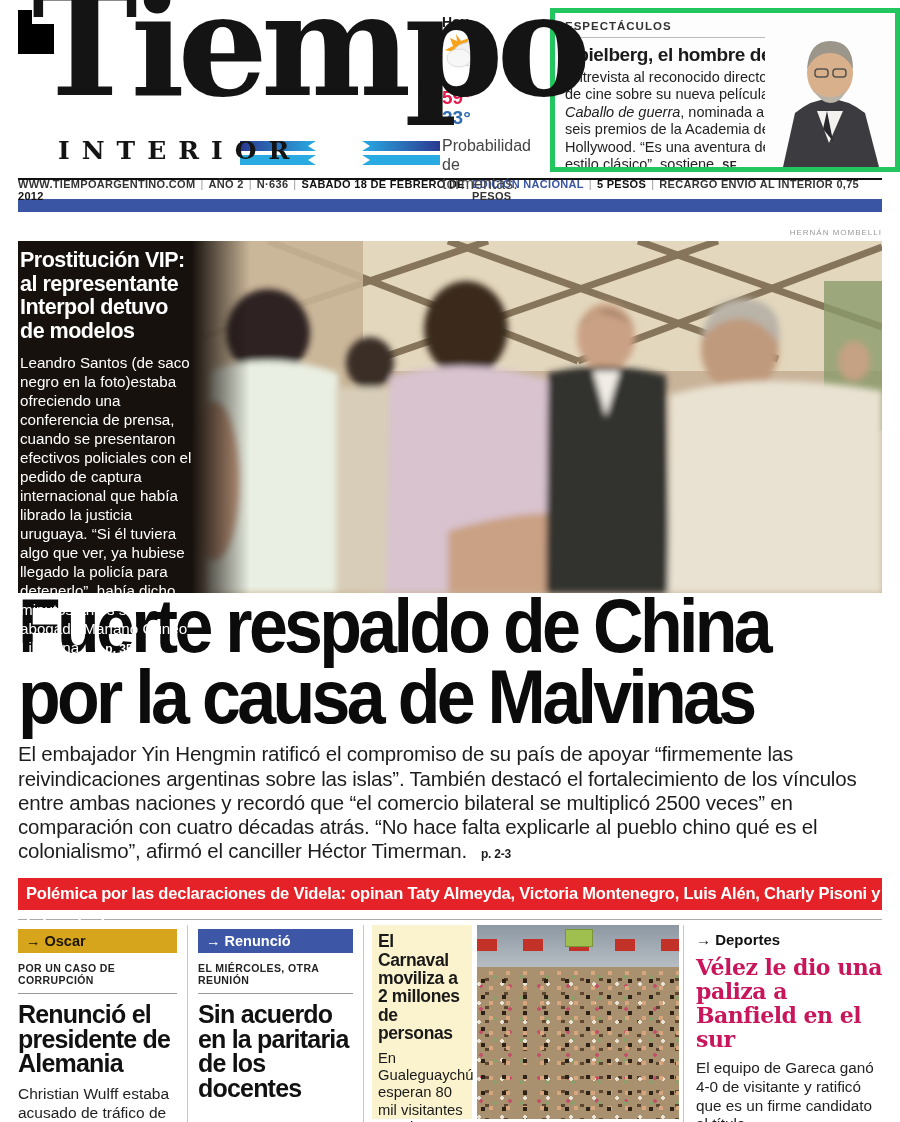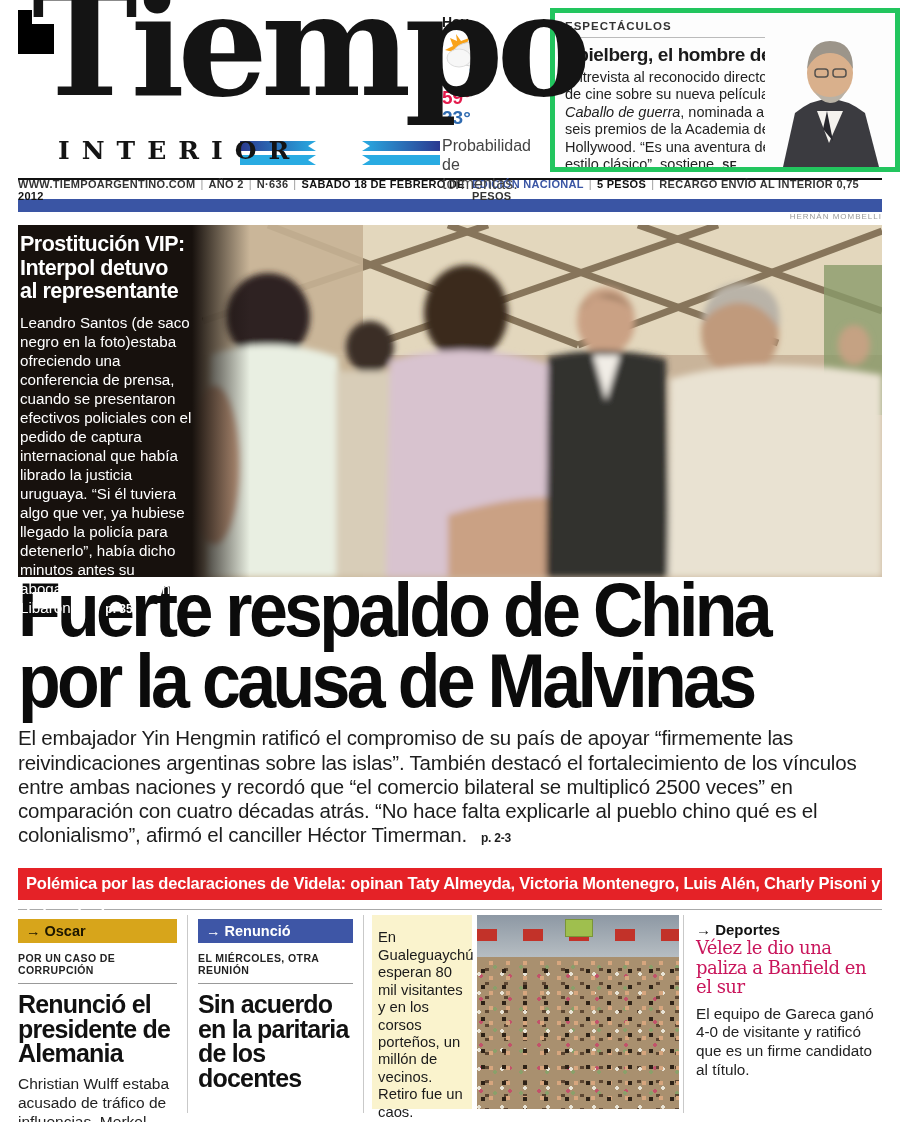--- a/index.html
+++ b/index.html
@@ -30,38 +30,38 @@
   .promo-body .se{font-size:10.5px;font-weight:bold;letter-spacing:.5px;}
   .promo-photo{position:absolute;right:2px;bottom:0;}
 
   
   .top-rule{border-top:2px solid #111;}
   .dateline{display:flex;justify-content:space-between;align-items:center;height:19px;font-size:11px;font-weight:bold;letter-spacing:.3px;color:#333;}
   .dateline .sep{color:#999;font-weight:normal;padding:0 5px;}
   .dateline .date{color:#111;}
   .dateline .edition{color:var(--edition-blue,#3a55a4);}
   .blue-bar{height:13px;background:var(--blue-bar,#3a55a4);}
-  .credit{height:12px;padding-top:0;text-align:right;font-size:8px;letter-spacing:1px;color:#999;}
+  .credit{height:12px;padding-top:16px;text-align:right;font-size:8px;letter-spacing:1px;color:#999;}
 
   
   .photo-wrap{position:relative;height:304px;margin-top:1px;}
   .photo-wrap svg{position:absolute;inset:0;}
   .photo-overlay{position:absolute;left:0;top:0;width:184px;box-sizing:border-box;padding:8px 10px 0 2px;color:#fff;z-index:3;}
   .po-title{font-size:21.5px;font-weight:bold;line-height:1.1;letter-spacing:-0.5px;}
   .po-body{font-size:15.2px;line-height:1.25;margin-top:9px;}
   .po-page{font-size:12px;font-weight:bold;margin-left:22px;}
 
   
   .kicker{margin-top:8px;font-size:16px;font-weight:bold;letter-spacing:-0.2px;color:#0d0d0d;}
   .headline{margin-top:2px;width:940px;transform:scaleX(0.92);transform-origin:0 0;}
   .headline .hl{font-size:76px;font-weight:bold;letter-spacing:-4px;line-height:0.93;color:#0b0b0b;}
   .deck{margin-top:10px;font-size:20.5px;line-height:1.18;letter-spacing:-0.2px;color:#1d1d1d;}
   .deck .page-ref{font-size:12px;font-weight:bold;margin-left:14px;}
 
-  .banner{margin-top:21px;height:32px;line-height:30px;background:var(--red-banner,#e52227);color:#fff;font-size:16.5px;font-weight:bold;padding-left:8px;letter-spacing:-0.2px;}
+  .banner{margin-top:15px;height:32px;line-height:30px;background:var(--red-banner,#e52227);color:#fff;font-size:16.5px;font-weight:bold;padding-left:8px;letter-spacing:-0.2px;}
   .rule-thin{border-top:1px solid #aaa;margin-top:9px;}
 
   
   .briefs{display:flex;margin-top:5px;height:198px;}
   .bcol{box-sizing:border-box;}
   .col-mundo{width:170px;padding-right:10px;border-right:1px solid #c9c9c9;}
   .col-economia{width:176px;padding:0 10px;border-right:1px solid #c9c9c9;}
   .col-carnaval{width:320px;padding-left:8px;border-right:1px solid #c9c9c9;display:flex;gap:5px;}
   .col-deportes{width:198px;padding-left:12px;}
   .tag{height:24px;line-height:24px;padding:0 8px;font-size:14.5px;font-weight:bold;margin-top:4px;}
@@ -82,21 +82,21 @@
       radial-gradient(3px 3px at 2px 2px, #e8e3d5 60%, transparent 62%),
       radial-gradient(4px 4px at 10px 13px, #5c4632 60%, transparent 62%),
       radial-gradient(3px 3px at 18px 10px, #8aa06a 60%, transparent 62%),
       radial-gradient(3px 3px at 4px 15px, #c2526a 60%, transparent 62%);
     background-size:21px 16px,17px 15px,23px 19px,19px 14px,26px 21px,29px 23px;}
   .crowd-ceiling{position:absolute;left:0;top:0;right:0;height:42px;background:linear-gradient(#8d98a4,#b6bdc2);}
   .crowd-signs{position:absolute;left:0;top:14px;right:0;height:12px;background:repeating-linear-gradient(90deg,#c23229 0 20px,rgba(0,0,0,0) 20px 46px);}
   .crowd-sign-green{position:absolute;left:88px;top:4px;width:26px;height:16px;background:#9fbf4e;border:1px solid #7a9438;}
 
   .dep-tag{font-size:15px;font-weight:bold;margin-top:6px;color:#111;}
-  .dep-headline{margin-top:0;font-family:"DejaVu Serif",serif;font-size:18px;font-weight:normal;line-height:1.08;letter-spacing:-0.5px;color:var(--velez,#c9155b);}
+  .dep-headline{margin-top:8px;font-family:"DejaVu Serif",serif;font-size:22px;font-weight:bold;line-height:1.08;letter-spacing:-0.5px;color:var(--velez,#c9155b);}
   .dep-body{margin-top:8px;font-size:15.3px;line-height:1.22;color:#222;}
 </style>
 </head>
 <body>
 
 <div class="page">
 
   <div class="masthead">
     <div class="corner-mark">
         <div class="a"></div>
@@ -209,22 +209,23 @@
         <ellipse cx="722" cy="108" rx="39" ry="44" fill="#c09a7c"></ellipse>
         <path d="M683,100 Q690,54 730,58 Q766,62 761,104 Q744,76 716,78 Q694,82 683,100 Z" fill="#b9b3a8"></path>
         <path d="M652,154 Q740,128 864,150 L864,352 L650,352 Z" fill="#e9e2d2"></path>
         <ellipse cx="836" cy="120" rx="16" ry="20" fill="#caa184" opacity="0.9"></ellipse>
       </g>
       <rect x="0" y="0" width="232" height="352" fill="url(#darkl)"></rect>
     </svg>
     <div class="photo-overlay">
       <div class="po-title">
         <div>Prostitución VIP:</div>
+        <div>al representante</div>
         <div>Interpol detuvo</div>
-        <div>al representante</div>
+        <div>de modelos</div>
       </div>
       <div class="po-body"><span>Leandro Santos (de saco negro en la foto)estaba ofreciendo una conferencia de prensa, cuando se presentaron efectivos policiales con el pedido de captura internacional que había librado la justicia uruguaya. “Si él tuviera algo que ver, ya hubiese llegado la policía para detenerlo”, había dicho minutos antes su abogado Mariano Cúneo Libarona.</span><span class="po-page">p. 35</span></div>
     </div>
   </div>
 
   <div class="kicker">AL CUMPLIRSE 40 AÑOS DE LA RELACIÓN BILATERAL ENTRE LA ARGENTINA Y LA SEGUNDA ECONOMÍA DEL MUNDO</div>
   <div class="headline">
     <div class="hl">Fuerte respaldo de China</div>
     <div class="hl">por la causa de Malvinas</div>
   </div>
@@ -246,20 +247,21 @@
     <div class="bcol col-economia">
       <div class="tag tag-economia"><span>→</span> <span>Renunció</span></div>
       <div class="bkicker">EL MIÉRCOLES, OTRA REUNIÓN</div>
       <hr class="brule">
       <div class="bheadline">Sin acuerdo en la paritaria de los docentes</div>
 
     </div>
 
     <div class="bcol col-carnaval">
       <div class="carnaval-box">
+        <div class="ch">El Carnaval moviliza a 2 millones de personas</div>
         <div class="cb"><span>En Gualeguaychú esperan 80 mil visitantes y en los corsos porteños, un millón de vecinos. Retiro fue un caos.</span> </div>
       </div>
       <div class="crowd-photo">
         <div class="crowd-ceiling"></div>
         <div class="crowd-signs"></div>
         <div class="crowd-sign-green"></div>
       </div>
     </div>
 
     <div class="bcol col-deportes">

